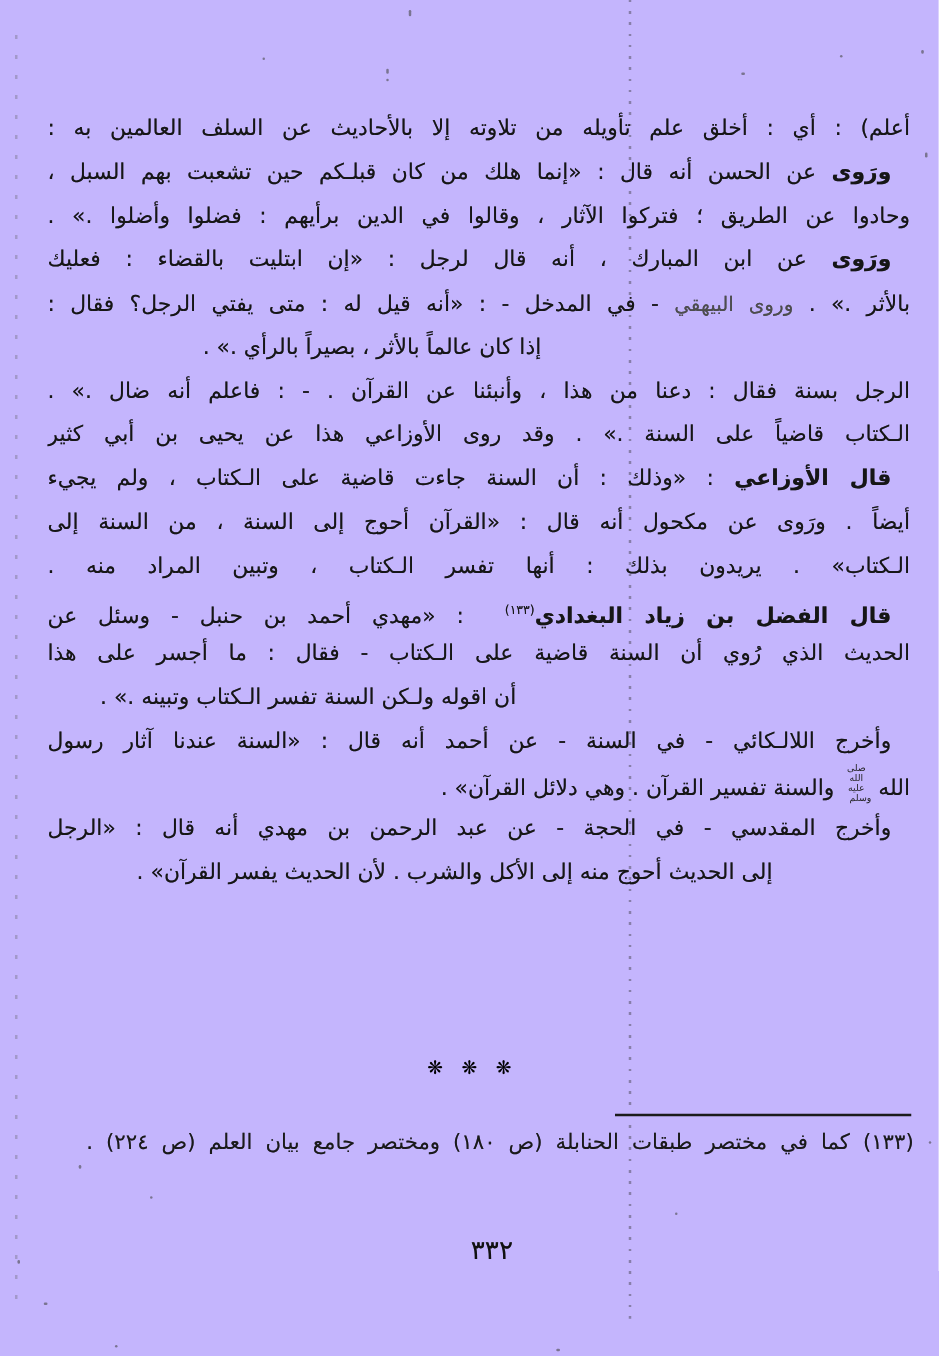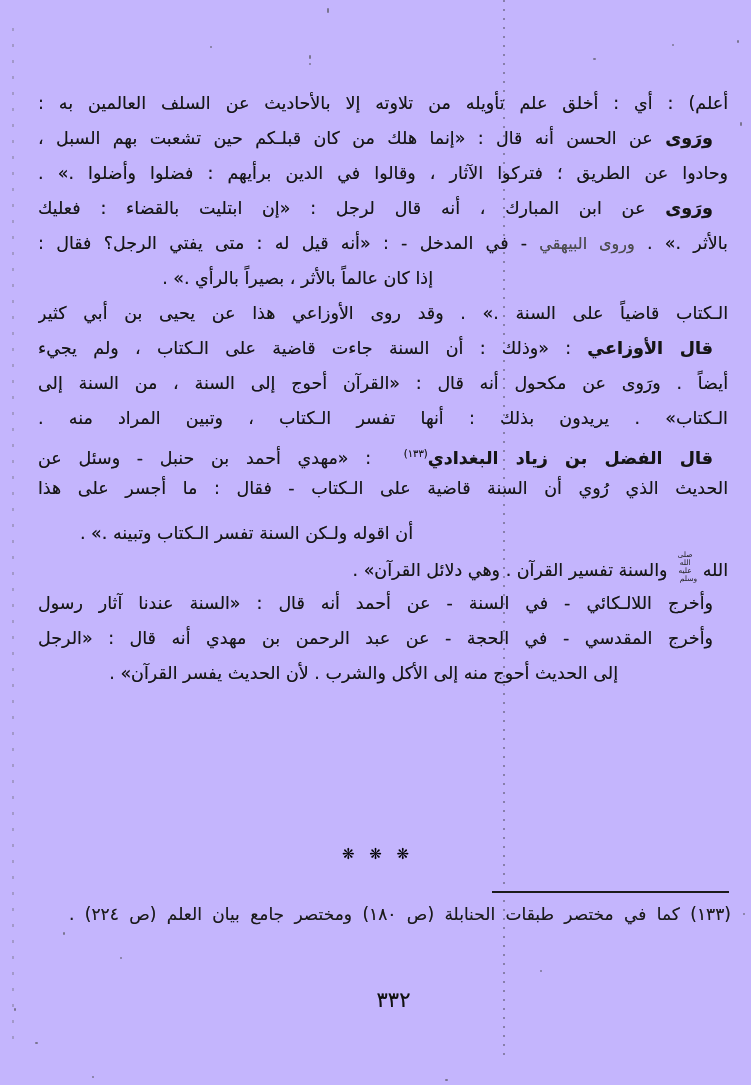--- a/index.html
+++ b/index.html
@@ -79,29 +79,30 @@
   <div class="fold-line-left"></div>
   <div class="fold-line-center"></div>
 
   <div class="text-block" id="text-block">
       <div class="line"><span>أعلم) : أي : أخلق علم تأويله من تلاوته إلا بالأحاديث عن السلف العالمين به :</span></div>
       <div class="line ind"><span class="seg-b">ورَوى</span><span> عن الحسن أنه قال : «إنما هلك من كان قبلـكم حين تشعبت بهم السبل ،</span></div>
       <div class="line"><span>وحادوا عن الطريق ؛ فتركوا الآثار ، وقالوا في الدين برأيهم : فضلوا وأضلوا .» .</span></div>
       <div class="line ind"><span class="seg-b">ورَوى</span><span> عن ابن المبارك ، أنه قال لرجل : «إن ابتليت بالقضاء : فعليك</span></div>
       <div class="line"><span>بالأثر .» . </span><span class="seg-light">وروى البيهقي</span><span> - في المدخل - : «أنه قيل له : متى يفتي الرجل؟ فقال :</span></div>
       <div class="line nat" style="margin-right: 295px;"><span>إذا كان عالماً بالأثر ، بصيراً بالرأي .» .</span></div>
+      <div class="line"><span>الرجل بسنة فقال : دعنا من هذا ، وأنبئنا عن القرآن . - : فاعلم أنه ضال .» .</span></div>
       <div class="line"><span>الـكتاب قاضياً على السنة .» . وقد روى الأوزاعي هذا عن يحيى بن أبي كثير</span></div>
       <div class="line ind"><span class="seg-b">قال الأوزاعي</span><span> : «وذلك : أن السنة جاءت قاضية على الـكتاب ، ولم يجيء</span></div>
       <div class="line"><span>أيضاً . ورَوى عن مكحول أنه قال : «القرآن أحوج إلى السنة ، من السنة إلى</span></div>
       <div class="line"><span>الـكتاب» . يريدون بذلك : أنها تفسر الـكتاب ، وتبين المراد منه .</span></div>
       <div class="line ind"><span class="seg-b">قال الفضل بن زياد البغدادي</span><span class="seg-sup">(١٣٣)</span><span> : «مهدي أحمد بن حنبل - وسئل عن</span></div>
       <div class="line"><span>الحديث الذي رُوي أن السنة قاضية على الـكتاب - فقال : ما أجسر على هذا</span></div>
-      <div class="line nat" style="margin-right: 315px; margin-top: 10px;"><span>أن اقوله ولـكن السنة تفسر الـكتاب وتبينه .» .</span></div>
+      <div class="line nat" style="margin-right: 315px;"><span>أن اقوله ولـكن السنة تفسر الـكتاب وتبينه .» .</span></div>
+      <div class="line ind"><span>وأخرج اللالـكائي - في السنة - عن أحمد أنه قال : «السنة عندنا آثار رسول</span></div>
       <div class="line nat"><span>الله </span><span class="seg-saw">صلى الله عليه وسلم</span><span> والسنة تفسير القرآن . وهي دلائل القرآن» .</span></div>
-      <div class="line ind"><span>وأخرج اللالـكائي - في السنة - عن أحمد أنه قال : «السنة عندنا آثار رسول</span></div>
       <div class="line ind"><span>وأخرج المقدسي - في الحجة - عن عبد الرحمن بن مهدي أنه قال : «الرجل</span></div>
       <div class="line nat" style="margin-right: 110px;"><span>إلى الحديث أحوج منه إلى الأكل والشرب . لأن الحديث يفسر القرآن» .</span></div>
     </div>
 
   <div class="separator">❋ ❋ ❋</div>
 
   <div class="footnote-rule"></div>
   <div class="footnote-text">(١٣٣) كما في مختصر طبقات الحنابلة (ص ١٨٠) ومختصر جامع بيان العلم (ص ٢٢٤) .</div>
 
   <div class="page-number">٣٣٢</div>

